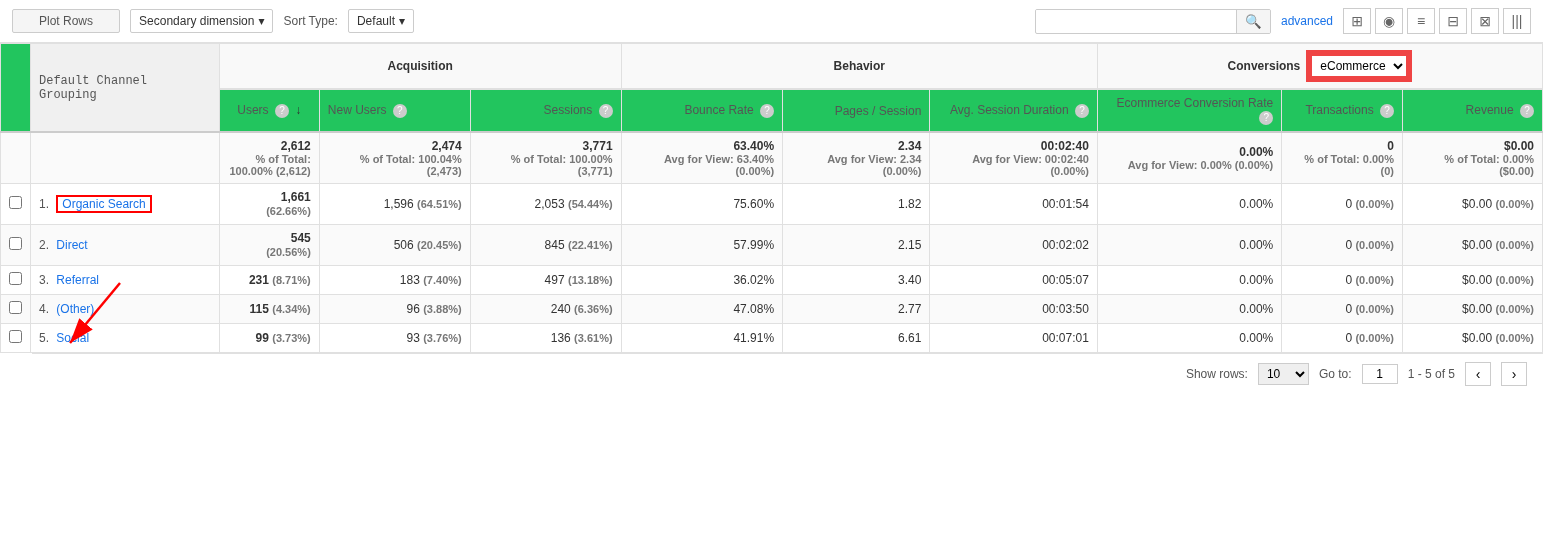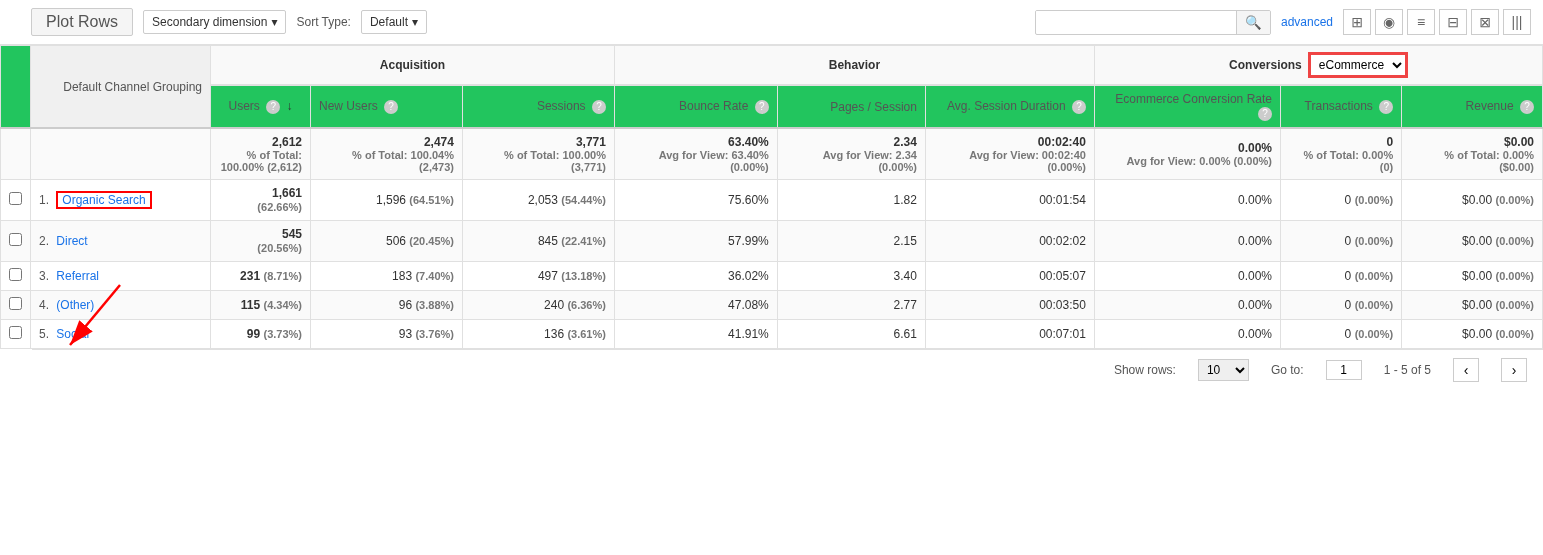--- a/index.html
+++ b/index.html
@@ -9,26 +9,25 @@
       display: flex;
       align-items: center;
       padding: 8px 12px;
       background: #fff;
       border-bottom: 1px solid #e0e0e0;
       gap: 10px;
     }
     .btn-plot-rows {
       border: 1px solid #ccc;
       background: #f5f5f5;
-      padding: 4px 14px;
-      font-size: 16px;
+      padding: 4px 26px;
+      font-size: 12px;
       color: #555;
       cursor: pointer;
       border-radius: 2px;
-      margin-left: 19px;
     }
     .dropdown-btn {
       border: 1px solid #ccc;
       background: #fff;
       padding: 4px 8px;
       font-size: 12px;
       color: #333;
       cursor: pointer;
       border-radius: 2px;
       display: flex;
@@ -127,34 +126,34 @@
     .checkbox-cell { text-align: center; }
     input[type="checkbox"] { cursor: pointer; }
 
     .conversions-header {
       display: flex;
       align-items: center;
       justify-content: center;
       gap: 6px;
     }
     .ecommerce-select {
-      border: 3px solid #ef4444;
+      border: 6px solid #ef4444;
       background: #fff;
       padding: 2px 4px;
       font-size: 12px;
       cursor: pointer;
     }
 
     .footer-bar {
       display: flex;
       align-items: center;
       justify-content: flex-end;
       padding: 8px 16px;
       border-top: 1px solid #e0e0e0;
-      gap: 22px;
+      gap: 10px;
       font-size: 12px;
       color: #555;
       margin-left: 32px;
     }
     .footer-bar label { font-size: 12px; color: #555; }
     .footer-bar select {
       border: 1px solid #ccc;
       padding: 2px 4px;
       font-size: 12px;
     }
@@ -228,21 +227,21 @@
       </marker>
     </defs>
     <line x1="70" y1="10" x2="20" y2="70" stroke="red" stroke-width="2.5" marker-end="url(#arrowhead)"></line>
   </svg>
 
   <table>
     <thead>
 
       <tr>
         <th rowspan="2" style="width:28px;border-right:1px solid #e0e0e0;"></th>
-        <th rowspan="2" class="channel-col" style="text-align:right; background:#f0f0f0;">
+        <th rowspan="2" class="channel-col" style="text-align:left; background:#f0f0f0;font-family:Liberation Mono, monospace;">
           <span>Default Channel Grouping</span>
         </th>
         <th colspan="3" class="section-header">
           <span>Acquisition</span>
         </th>
         <th colspan="3" class="section-header">
           <span>Behavior</span>
         </th>
         <th colspan="3" class="section-header">
           <div class="conversions-header">

